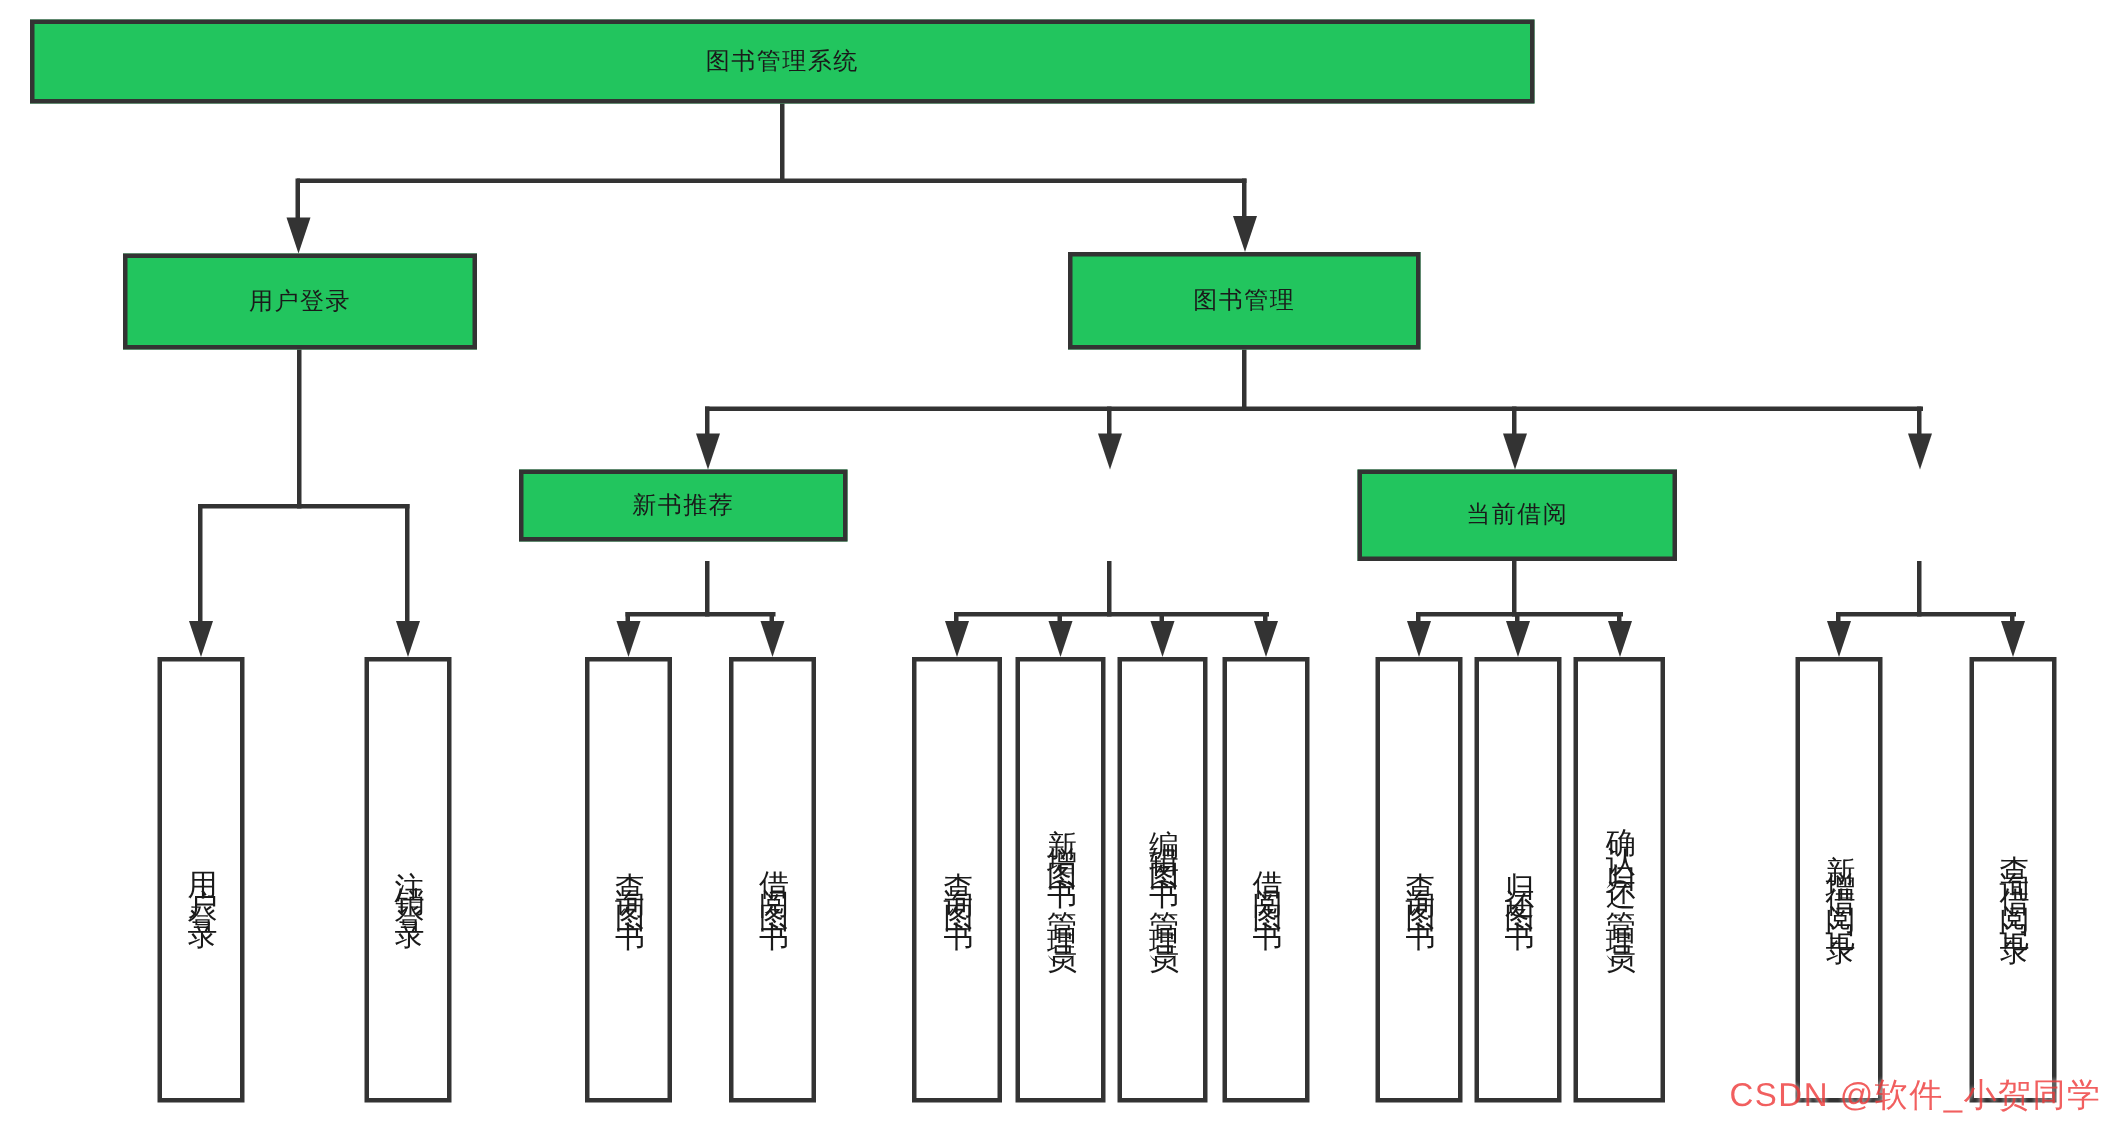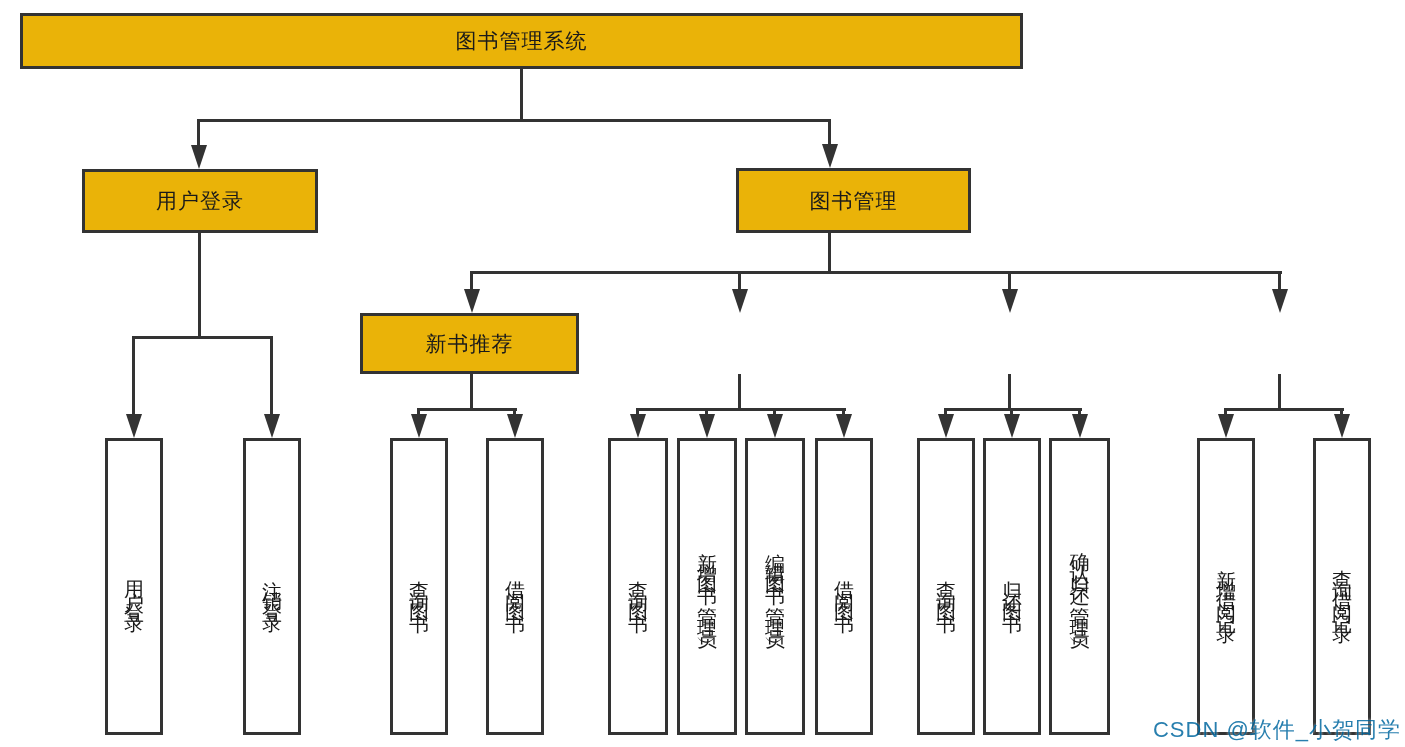--- a/index.html
+++ b/index.html
@@ -7,26 +7,26 @@
   body { font-family: "Liberation Sans", "DejaVu Sans", sans-serif; }
   .canvas {
     position: relative;
     width: 1405px;
     height: 747px;
     background: #ffffff;
     overflow: hidden;
   }
   .node {
     position: absolute;
-    background: #eab308;
+    background: #22c55e;
     border: 3px solid #333333;
     display: flex;
     align-items: center;
     justify-content: center;
-    font-size: 21px;
+    font-size: 16px;
     color: #1a1a1a;
     letter-spacing: 1px;
     z-index: 2;
   }
   .leaf {
     position: absolute;
     top: 438px;
     height: 297px;
     background: #ffffff;
     border: 3px solid #333333;
@@ -52,21 +52,21 @@
     border-left: 8px solid transparent;
     border-right: 8px solid transparent;
     border-top: 24px solid #333333;
     z-index: 1;
   }
   .watermark {
     position: absolute;
     right: 4px;
     bottom: 2px;
     font-size: 22px;
-    color: #0369a1;
+    color: #ef4444;
     opacity: 0.85;
     z-index: 5;
     text-shadow: 0 0 3px #ffffff;
     letter-spacing: 1px;
   }
 </style>
 </head>
 <body>
 
 <div class="canvas">
@@ -78,21 +78,21 @@
   <div class="v" style="left:520px;top:69px;height:52px"></div>
   <div class="h" style="left:198px;top:119px;width:633px"></div>
   <div class="v" style="left:197px;top:119px;height:30px"></div>
   <div class="tri" style="left:191px;top:145px"></div>
   <div class="v" style="left:828px;top:119px;height:29px"></div>
   <div class="tri" style="left:822px;top:144px"></div>
 
   <div class="node" style="left:82px;top:169px;width:236px;height:64px">
     <span>用户登录</span>
   </div>
-  <div class="node" style="left:736px;top:168px;width:235px;height:65px">
+  <div class="node" style="left:712px;top:168px;width:235px;height:65px">
     <span>图书管理</span>
   </div>
 
   <div class="v" style="left:198px;top:233px;height:106px"></div>
   <div class="h" style="left:132px;top:336px;width:141px"></div>
   <div class="v" style="left:132px;top:336px;height:82px"></div>
   <div class="tri" style="left:126px;top:414px"></div>
   <div class="v" style="left:270px;top:336px;height:82px"></div>
   <div class="tri" style="left:264px;top:414px"></div>
 
@@ -100,22 +100,25 @@
   <div class="h" style="left:470px;top:271px;width:812px"></div>
   <div class="v" style="left:470px;top:271px;height:22px"></div>
   <div class="tri" style="left:464px;top:289px"></div>
   <div class="v" style="left:738px;top:271px;height:22px"></div>
   <div class="tri" style="left:732px;top:289px"></div>
   <div class="v" style="left:1008px;top:271px;height:22px"></div>
   <div class="tri" style="left:1002px;top:289px"></div>
   <div class="v" style="left:1278px;top:271px;height:22px"></div>
   <div class="tri" style="left:1272px;top:289px"></div>
 
-  <div class="node" style="left:360px;top:313px;width:219px;height:61px">
+  <div class="node" style="left:346px;top:313px;width:219px;height:48px">
     <span>新书推荐</span>
+  </div>
+  <div class="node" style="left:905px;top:313px;width:213px;height:61px">
+    <span>当前借阅</span>
   </div>
 
   <div class="v" style="left:470px;top:374px;height:37px"></div>
   <div class="h" style="left:417px;top:408px;width:100px"></div>
   <div class="v" style="left:417px;top:408px;height:12px"></div>
   <div class="tri" style="left:411px;top:414px"></div>
   <div class="v" style="left:513px;top:408px;height:12px"></div>
   <div class="tri" style="left:507px;top:414px"></div>
 
   <div class="v" style="left:738px;top:374px;height:37px"></div>

